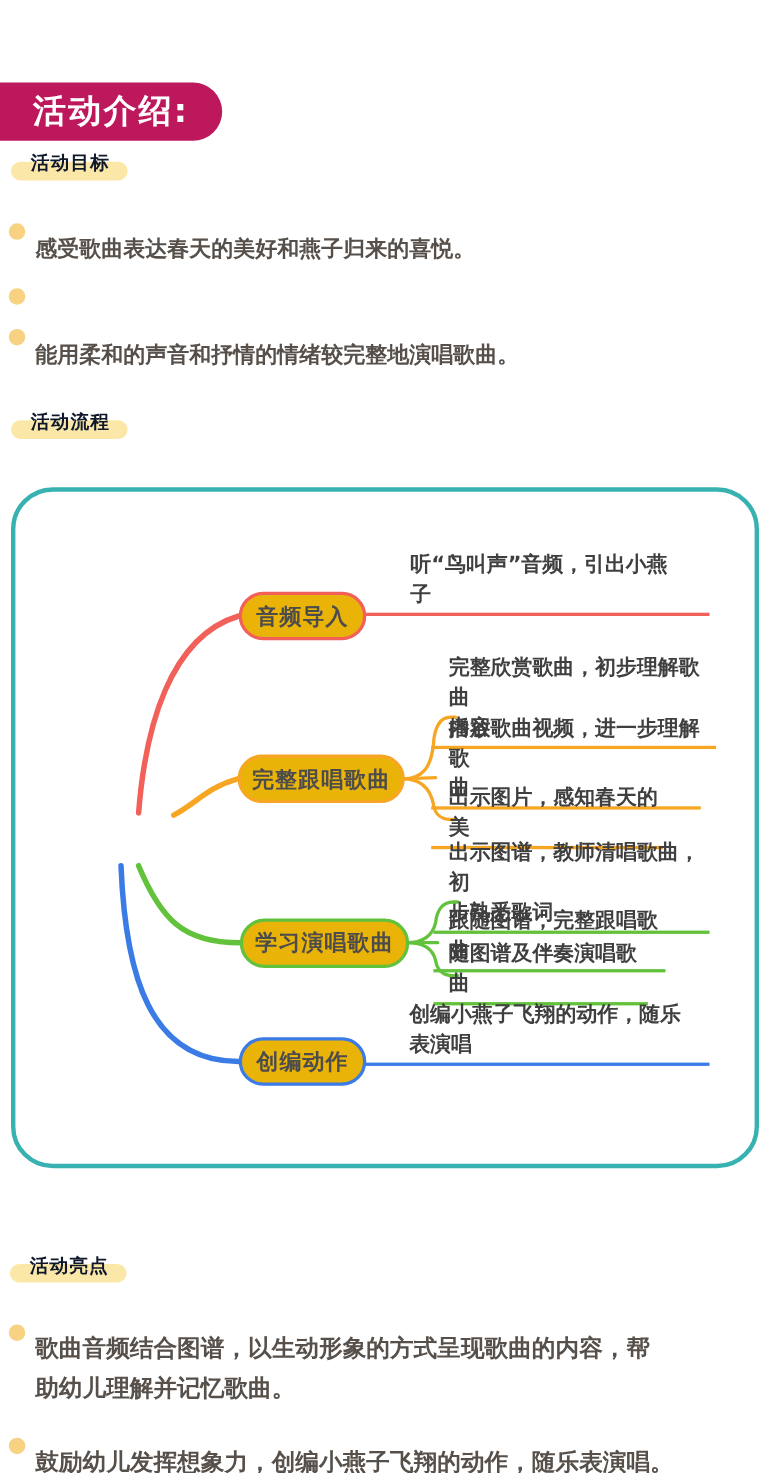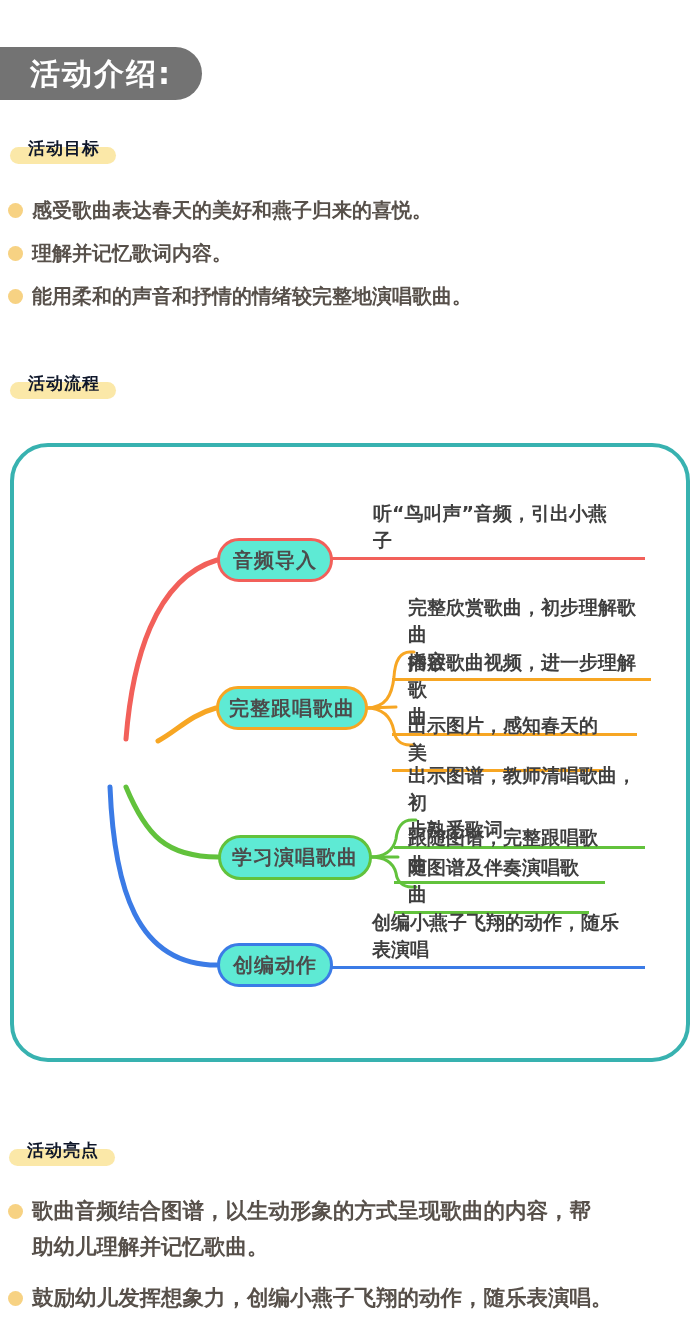--- a/index.html
+++ b/index.html
@@ -20,59 +20,58 @@
     letter-spacing:1px;z-index:0;
   }
   .stitle .bar{
     position:absolute;left:-18px;right:-16px;bottom:-4px;height:17px;
     background:#fbe8a8;border-radius:9px;z-index:-1;
   }
   
   .blist{position:absolute;left:8px;width:660px;}
   .brow{display:flex;align-items:flex-start;margin-bottom:15px;}
   .dot{width:15px;height:15px;border-radius:50%;background:#f7d283;flex:none;margin:7px 9px 0 0;}
-  .btext{font-size:20px;line-height:28px;color:#57504a;font-weight:600;white-space:pre-line;}
+  .btext{font-size:20px;line-height:28px;color:#57504a;font-weight:600;white-space:pre-line;margin-top:16px;}
   .blist.big .btext{font-size:21.5px;line-height:36px;font-family:Liberation Mono, monospace;}
   .blist.big .dot{margin-top:10px;}
   
   .mindmap{
     position:absolute;left:10px;top:443px;width:680px;height:619px;
     box-sizing:border-box;border:4px solid #38b2b0;border-radius:38px;background:#fff;
   }
   .mindmap svg{position:absolute;left:0;top:0;z-index:0;}
   .node{
-    position:absolute;background:#5eead4;border:3px solid;box-sizing:border-box;
+    position:absolute;background:#eab308;border:3px solid;box-sizing:border-box;
     display:flex;align-items:center;justify-content:center;
     font-size:20px;font-weight:600;color:#4c4c4c;border-radius:24px;z-index:2;
     letter-spacing:1px;white-space:nowrap;
   }
   .node.root{font-size:25px;border-radius:27px;color:#4a4a4a;}
   .leaf{
     position:absolute;box-sizing:border-box;border-bottom:3px solid;
     font-size:19px;line-height:27px;color:#3f3f3f;font-weight:600;
     white-space:pre-line;padding-bottom:3px;z-index:1;
   }
 </style>
 </head>
 <body>
 
-<div class="badge" style="background: #737373;">活动介绍:</div>
+<div class="badge" style="background: #be185d; margin-top: 28px;">活动介绍:</div>
 
 <div class="stitle" style="left:28px;top:137px;">
   <span class="bar"></span>
   <span>活动目标</span>
 </div>
 <div class="blist" style="top:196px;">
   <div class="brow">
     <span class="dot"></span>
     <span class="btext">感受歌曲表达春天的美好和燕子归来的喜悦。</span>
   </div>
   <div class="brow">
     <span class="dot"></span>
-    <span class="btext">理解并记忆歌词内容。</span>
   </div>
   <div class="brow">
     <span class="dot"></span>
     <span class="btext">能用柔和的声音和抒情的情绪较完整地演唱歌曲。</span>
   </div>
 </div>
 
 <div class="stitle" style="left:28px;top:372px;">
   <span class="bar"></span>
   <span>活动流程</span>

